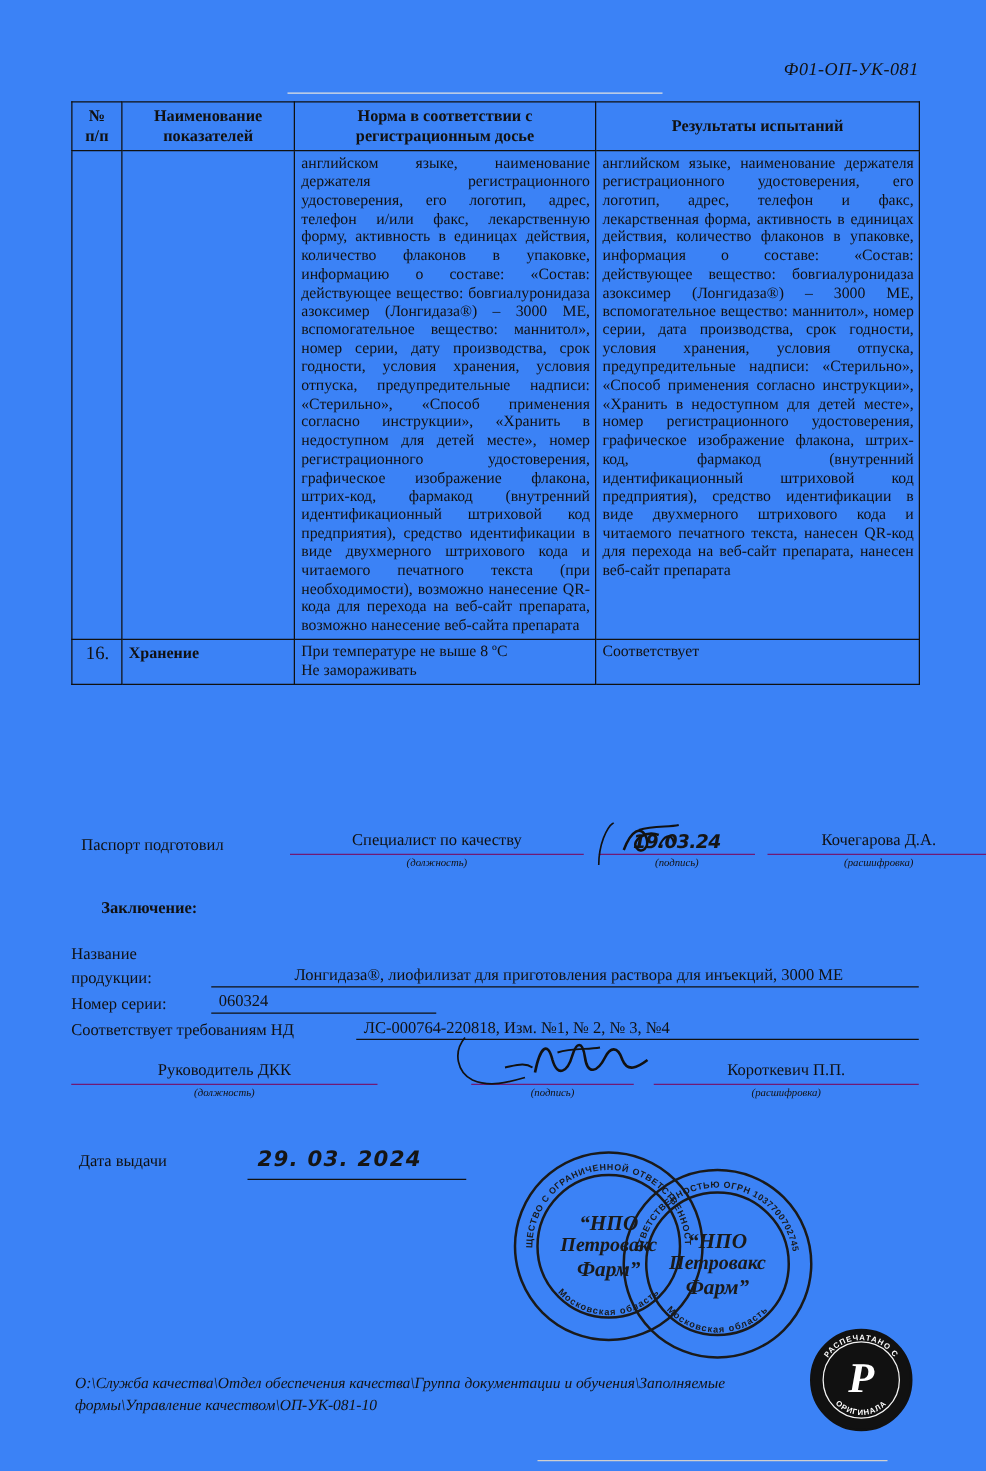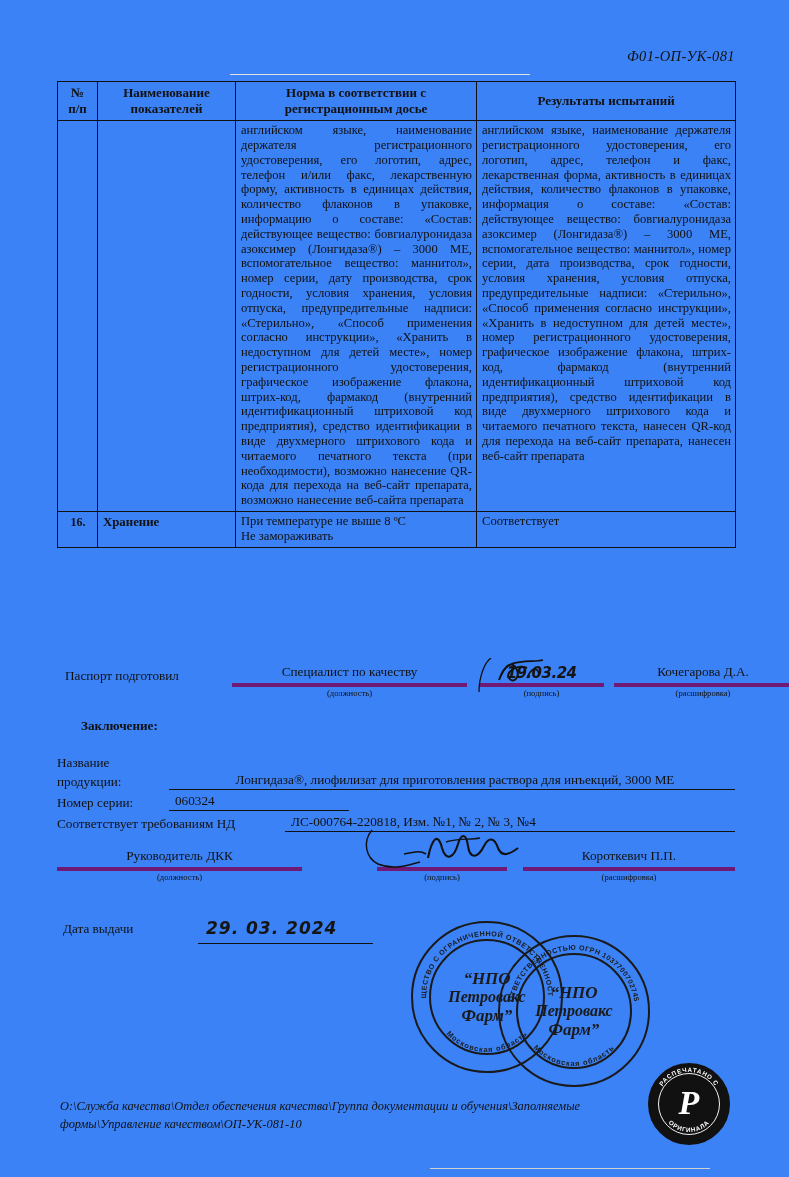--- a/index.html
+++ b/index.html
@@ -50,44 +50,45 @@
     font-size: 13px;
     line-height: 1.2;
     padding: 3px 3px 4px 3px;
     vertical-align: middle;
   }
   .col-num   { width: 40px; }
   .col-name  { width: 138px; }
   .col-norm  { width: 241px; }
   .col-res   { width: 259px; }
 
-  td.c-num  { text-align: center; font-weight: bold; font-size: 12px; padding-top: 3px;}
+  td.c-num  { text-align: center; font-weight: normal; font-size: 15px; padding-top: 3px;}
   td.c-name { font-weight: bold; font-size: 12.8px; padding-top: 3px;}
   td.justify { text-align: justify; text-align-last: left; hyphens: none; }
 
   
   .sigrow {
     position: absolute;
     left: 57px;
     top: 664px;
     width: 678px;
     height: 50px;
     font-size: 13.2px;
   }
   .sig-lead { position: absolute; left: 8px; top: 4px; white-space: nowrap; }
   .sig-field { position: absolute; top: 0; }
   .sig-line {
-    border-bottom: 4px solid #701a75;
+    border-bottom: 1px solid #701a75;
     text-align: center;
     padding-bottom: 1px;
     white-space: nowrap;
     height: 18px;
   }
   .sig-cap {
     text-align: center;
+    font-style: italic;
     font-size: 8.6px;
     margin-top: 1px;
   }
 
   
   .concl { position: absolute; left: 57px; top: 718px; width: 678px; font-size: 13.2px; }
   .concl-title { font-weight: bold; margin-bottom: 2px; margin-left: 24px; }
   .concl-grid { position: relative; margin-top: 21px; }
   .cl-label { position: absolute; white-space: nowrap; }
   .cl-value {

